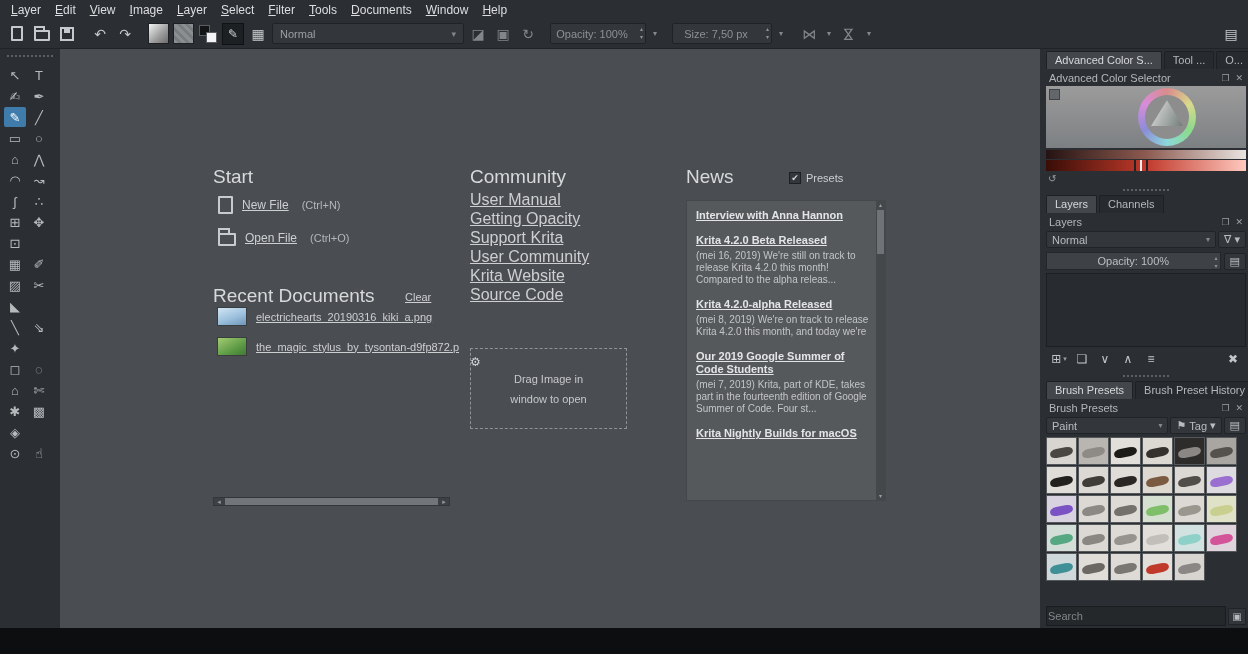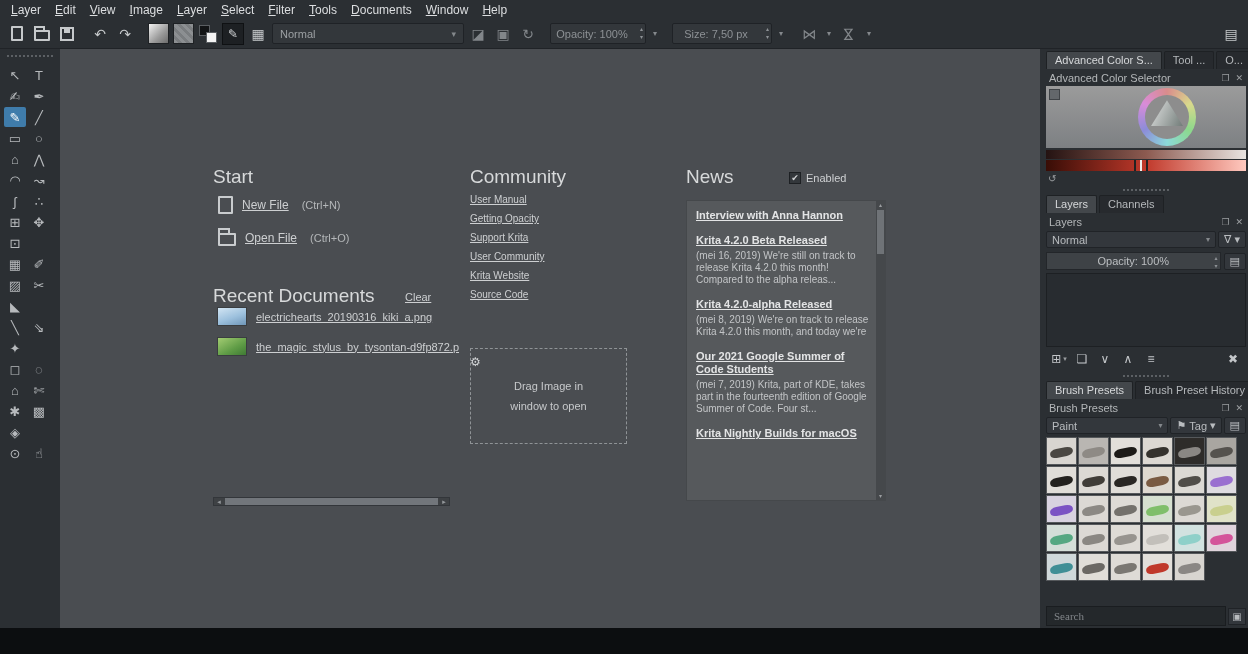--- a/index.html
+++ b/index.html
@@ -54,25 +54,25 @@
   .icn-page-lg{width:15px;height:18px;border:2px solid #c9ccce;border-radius:1px}
   .icn-folder-lg{position:relative;width:18px;height:13px;border:2px solid #c9ccce;border-radius:1px;margin-top:4px}
   .icn-folder-lg::before{content:"";position:absolute;left:-2px;top:-7px;width:8px;height:4px;border:2px solid #c9ccce;border-bottom:none}
   .recent-list{position:absolute;left:157px;top:258px;display:flex;flex-direction:column;gap:11px}
   .recent-row{display:flex;align-items:center;gap:9px}
   .thumb{width:30px;height:19px;border:1px solid #3a3d40;flex:0 0 auto}
   .hscroll{position:absolute;left:153px;top:448px;width:237px;height:9px;background:#3e4144;border:1px solid #33363a;display:flex;align-items:center}
   .hscroll .harr{width:10px;font-size:7px;color:#95999c;text-align:center;line-height:7px}
   .hscroll .hthumb{flex:1;height:7px;background:#72767b;margin:0 1px}
   .community-links{position:absolute;left:410px;top:145px;display:flex;flex-direction:column;gap:7px;align-items:flex-start}
-  .community-links .wlink{font-size:10px;line-height:12px}
+  .community-links .wlink{font-size:16px;line-height:12px}
   .kde-row{position:absolute;left:410px;top:306px;display:flex;align-items:center;gap:6px}
   .kde-row .wlink{font-size:11.5px}
   .kde-gear{font-size:12px;color:#d2d4d6}
-  .dragbox{position:absolute;left:410px;top:299px;width:157px;height:96px;border:1px dashed #8f9396;display:flex;flex-direction:column;align-items:center;justify-content:center;gap:8px;font-size:11px;color:#c7c9cb}
+  .dragbox{position:absolute;left:410px;top:299px;width:157px;height:81px;border:1px dashed #8f9396;display:flex;flex-direction:column;align-items:center;justify-content:center;gap:8px;font-size:11px;color:#c7c9cb}
   .enabled-row{position:absolute;left:729px;top:123px;display:flex;align-items:center;gap:5px;font-size:11px;color:#ced0d2}
   .cb{width:12px;height:12px;background:#33373b;border:1px solid #1d2023;font-size:9px;line-height:11px;text-align:center;color:#d2d4d6}
   .news-box{position:absolute;left:626px;top:151px;width:200px;height:301px;background:#56595c;border:1px solid #45484b;overflow:hidden}
   .news-list{position:absolute;left:0;top:0;right:9px;bottom:0;padding:8px 6px 0 9px;overflow:hidden}
   .news-item{margin-bottom:12px}
   .news-title{font-size:11px;font-weight:bold;text-decoration:underline;color:#e3e4e5;line-height:13px;margin-bottom:3px;cursor:pointer}
   .news-body{font-size:10px;color:#c3c5c7;line-height:12px}
   .vscroll{position:absolute;right:0;top:0;bottom:0;width:9px;background:#45484b}
   .vscroll .varr{position:absolute;left:0;right:0;font-size:6px;color:#9a9da0;text-align:center;line-height:8px}
   .vscroll .varr.top{top:0}
@@ -105,21 +105,21 @@
   .groove{flex:1;position:relative;height:18px;background:#3e4246;border:1px solid #23262a;display:flex;align-items:center;justify-content:center;font-size:11px;color:#bcbfc2}
   .layer-list{height:74px;background:#282c30;border:1px solid #1d2023;margin:3px 2px 0}
   .layer-btns{display:flex;align-items:center;gap:7px;padding:3px 7px;font-size:12px;color:#c3c6c9}
   .lb{display:flex;align-items:center;justify-content:center;min-width:16px;height:18px;cursor:pointer}
   .lb .tiny{font-size:7px;margin-left:2px;color:#9a9da0}
   .lb.del{margin-left:auto}
   .brush-grid{display:grid;grid-template-columns:repeat(6,31px);gap:1px;margin:3px 2px 0}
   .bcell{position:relative;height:28px;border:1px solid #55585b;overflow:hidden;cursor:pointer}
   .dab{position:absolute;left:3px;right:3px;top:38%;height:9px;border-radius:7px/4px;transform:rotate(-12deg)}
   .search-row{margin:auto 2px 2px;display:flex;gap:2px;align-items:center}
-  .search-input{flex:1;height:20px;background:#24282b;border:1px solid #1a1d20;color:#aeb1b4;font-size:11px;padding:0 7px;font-family:Liberation Serif, serif}
+  .search-input{flex:1;height:20px;background:#24282b;border:1px solid #1a1d20;color:#aeb1b4;font-size:11px;padding:0 1px;font-family:Liberation Sans, sans-serif}
   .search-input::placeholder{color:#82868a}
   .sbtn{width:18px;height:17px;background:#33373c;border:1px solid #202327;display:flex;align-items:center;justify-content:center;font-size:10px;color:#b9bcbf}
 
   
   .statusbar{position:absolute;left:0;right:0;bottom:0;height:26px;background:#0c0e10}
 </style>
 </head>
 <body>
 
 <div class="screen">
@@ -379,42 +379,42 @@
     </div>
 
     <div class="dragbox">
       <span>Drag Image in</span>
       <span>window to open</span>
     </div>
 
     <div class="wtitle" style="left:626px;top:117px">News</div>
     <div class="enabled-row">
       <span class="cb">✔</span>
-      <span>Enabled</span>
+      <span>Presets</span>
     </div>
 
     <div class="news-box">
       <div class="news-list">
 
           <div class="news-item">
             <div class="news-title">Interview with Anna Hannon</div>
           </div>
 
           <div class="news-item">
             <div class="news-title">Krita 4.2.0 Beta Released</div>
             <div class="news-body">(mei 16, 2019) We're still on track to release Krita 4.2.0 this month! Compared to the alpha releas...</div>
           </div>
 
           <div class="news-item">
             <div class="news-title">Krita 4.2.0-alpha Released</div>
             <div class="news-body">(mei 8, 2019)  We're on track to release Krita 4.2.0  this month, and today we're</div>
           </div>
 
           <div class="news-item">
-            <div class="news-title">Our 2021 Google Summer of Code Students</div>
+            <div class="news-title">Our 2019 Google Summer of Code Students</div>
             <div class="news-body">(mei 7, 2019) Krita, part of KDE, takes part in the fourteenth edition of Google Summer of Code. Four st...</div>
           </div>
 
           <div class="news-item">
             <div class="news-title">Krita Nightly Builds for macOS</div>
             <div class="news-body"></div>
           </div>
         </div>
       <div class="vscroll">
         <span class="varr top">▴</span>

